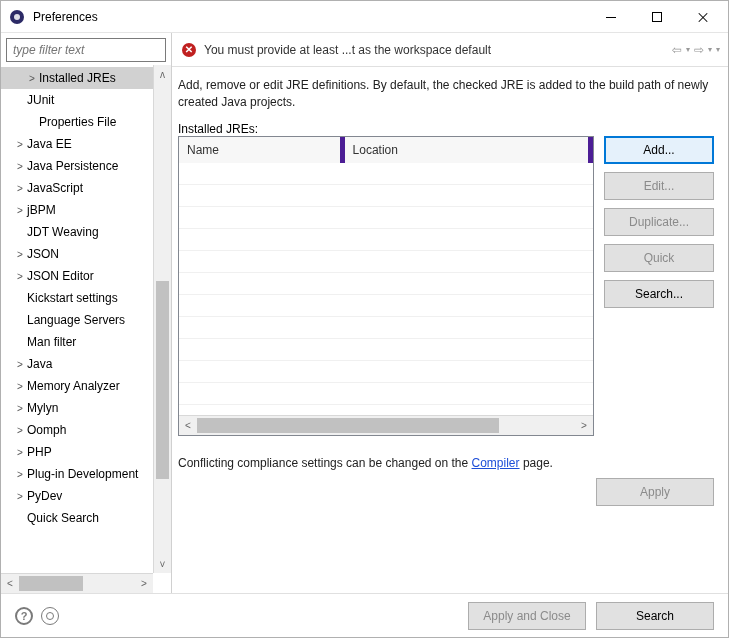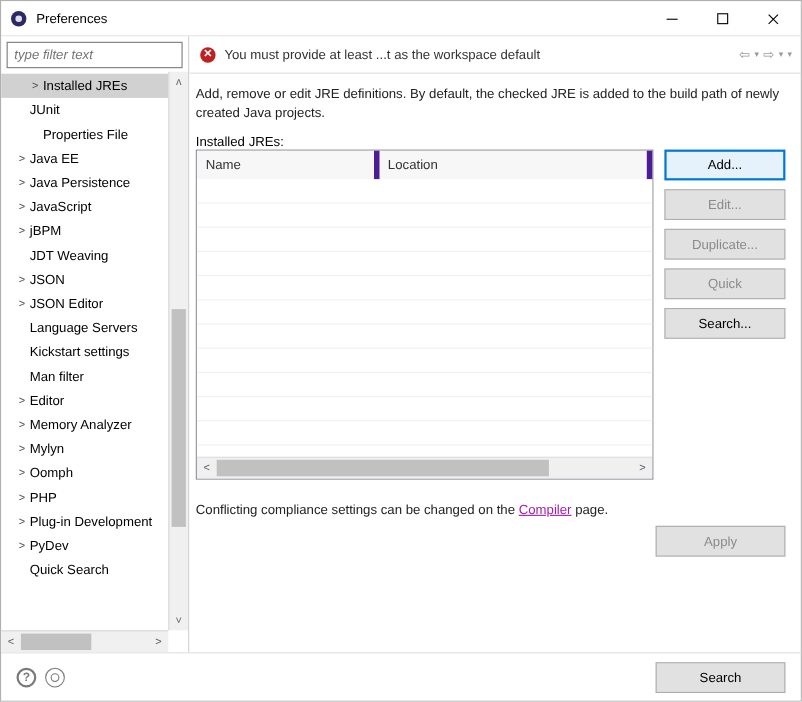--- a/index.html
+++ b/index.html
@@ -67,21 +67,21 @@
   .grid-hscroll .harr { width:18px; display:flex; align-items:center; justify-content:center; color:#666; font-size:10px; }
   .grid-hscroll .htrack { flex:1; position:relative; }
   .grid-hscroll .hthumb { position:absolute; top:2px; bottom:2px; left:0; width:80%; background:#c1c1c1; }
 
   .side-buttons { width:110px; display:flex; flex-direction:column; gap:8px; }
   .btn { height:28px; border:1px solid #adadad; background:#e1e1e1; color:#000; display:flex; align-items:center; justify-content:center; cursor:default; }
   .btn[data-disabled="true"] { color:#8b8b8b; }
   .btn.default { border:2px solid #0078d7; background:#e5f1fb; }
 
   .compliance { margin-top: 20px; color:#222; }
-  .compliance a { color:#a21caf; text-decoration: underline; cursor: pointer; }
+  .compliance a { color:#1d4ed8; text-decoration: underline; cursor: pointer; }
 
   .apply-row { display:flex; justify-content:flex-end; margin-top:8px; }
 
   
   .footer { height: 44px; border-top:1px solid #e0e0e0; display:flex; align-items:center; padding: 0 14px; gap:10px; }
   .footer-left { display:flex; gap:8px; }
   .circle-btn { width:18px; height:18px; border:2px solid #7a7a7a; border-radius:50%; display:flex; align-items:center; justify-content:center; color:#7a7a7a; font-size:11px; font-weight:bold; }
   .footer-spacer { flex:1; }
   .wide-btn { height:28px; min-width:118px; padding:0 12px; }
 </style>
@@ -155,33 +155,33 @@
               <div class="tree-item" style="padding-left: 12px;">
                 <span class="twisty">&gt;</span>
                 <span>JSON</span>
               </div>
               <div class="tree-item" style="padding-left: 12px;">
                 <span class="twisty">&gt;</span>
                 <span>JSON Editor</span>
               </div>
               <div class="tree-item" style="padding-left: 12px;">
                 <span class="twisty"></span>
+                <span>Kickstart settings</span>
+              </div>
+              <div class="tree-item" style="padding-left: 12px;">
+                <span class="twisty"></span>
                 <span>Language Servers</span>
               </div>
               <div class="tree-item" style="padding-left: 12px;">
                 <span class="twisty"></span>
-                <span>Kickstart settings</span>
-              </div>
-              <div class="tree-item" style="padding-left: 12px;">
-                <span class="twisty"></span>
                 <span>Man filter</span>
               </div>
               <div class="tree-item" style="padding-left: 12px;">
                 <span class="twisty">&gt;</span>
-                <span>Editor</span>
+                <span>Java</span>
               </div>
               <div class="tree-item" style="padding-left: 12px;">
                 <span class="twisty">&gt;</span>
                 <span>Memory Analyzer</span>
               </div>
               <div class="tree-item" style="padding-left: 12px;">
                 <span class="twisty">&gt;</span>
                 <span>Mylyn</span>
               </div>
               <div class="tree-item" style="padding-left: 12px;">
@@ -289,16 +289,17 @@
   </div>
 
   <div class="footer">
     <div class="footer-left">
       <div class="circle-btn">?</div>
       <div class="circle-btn" style="border-width:1px">
         <div style="width:8px;height:8px;border:1px solid #7a7a7a;border-radius:50%"></div>
       </div>
     </div>
     <div class="footer-spacer"></div>
+    <div class="btn wide-btn" data-disabled="true">Apply and Close</div>
     <div class="btn wide-btn">Search</div>
   </div>
 
 </div>
 
 </body></html>

